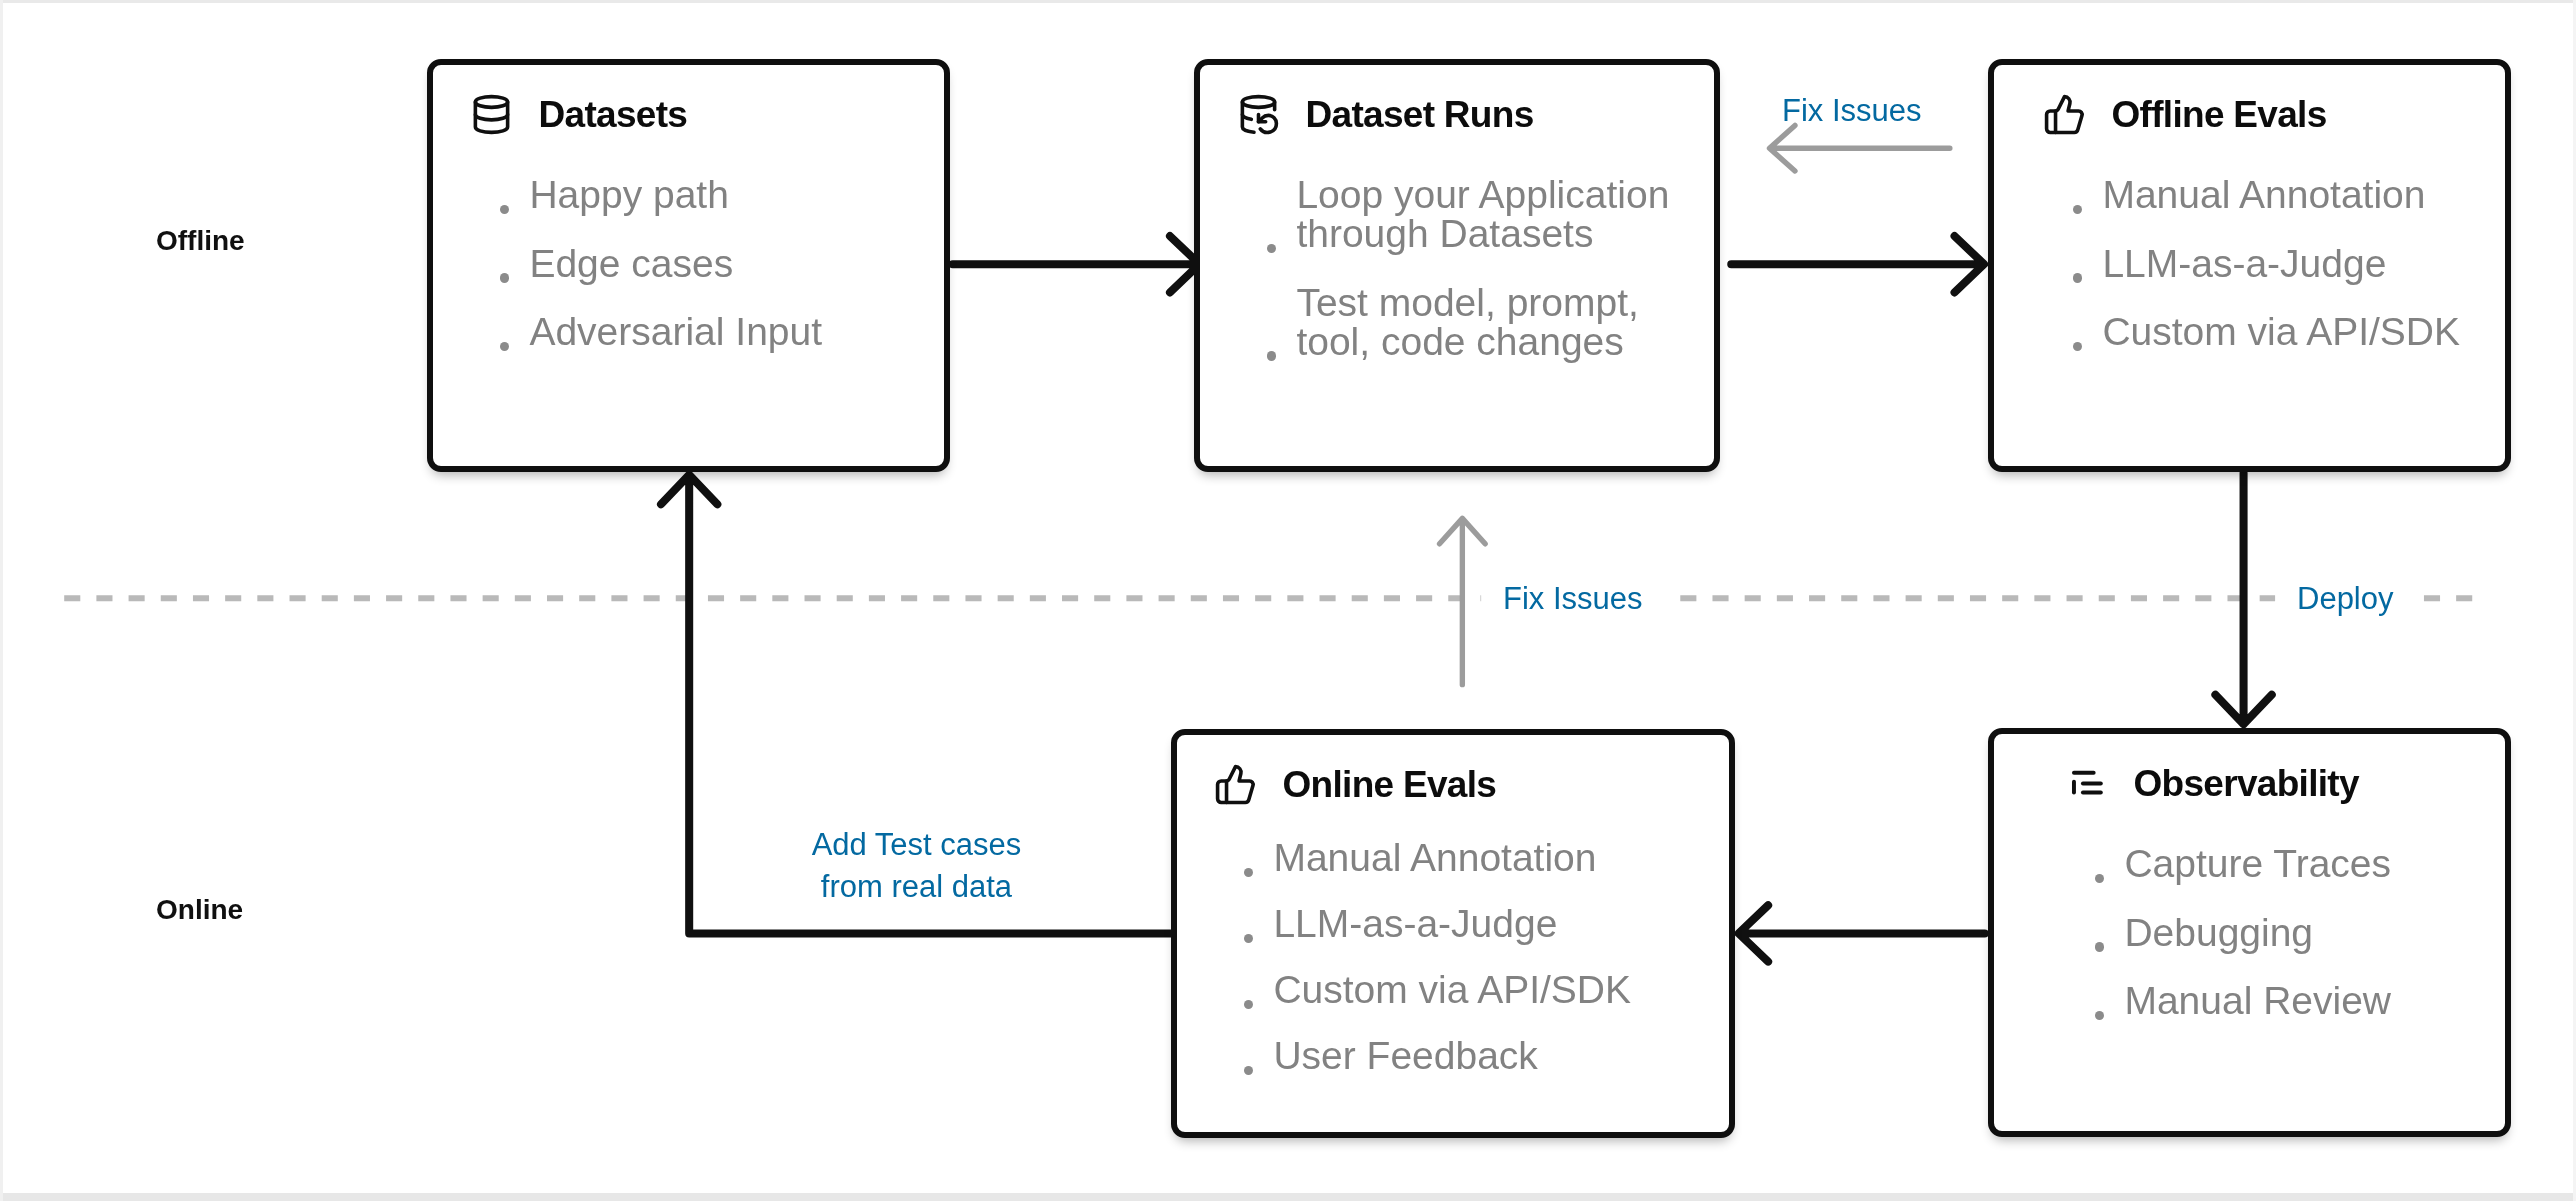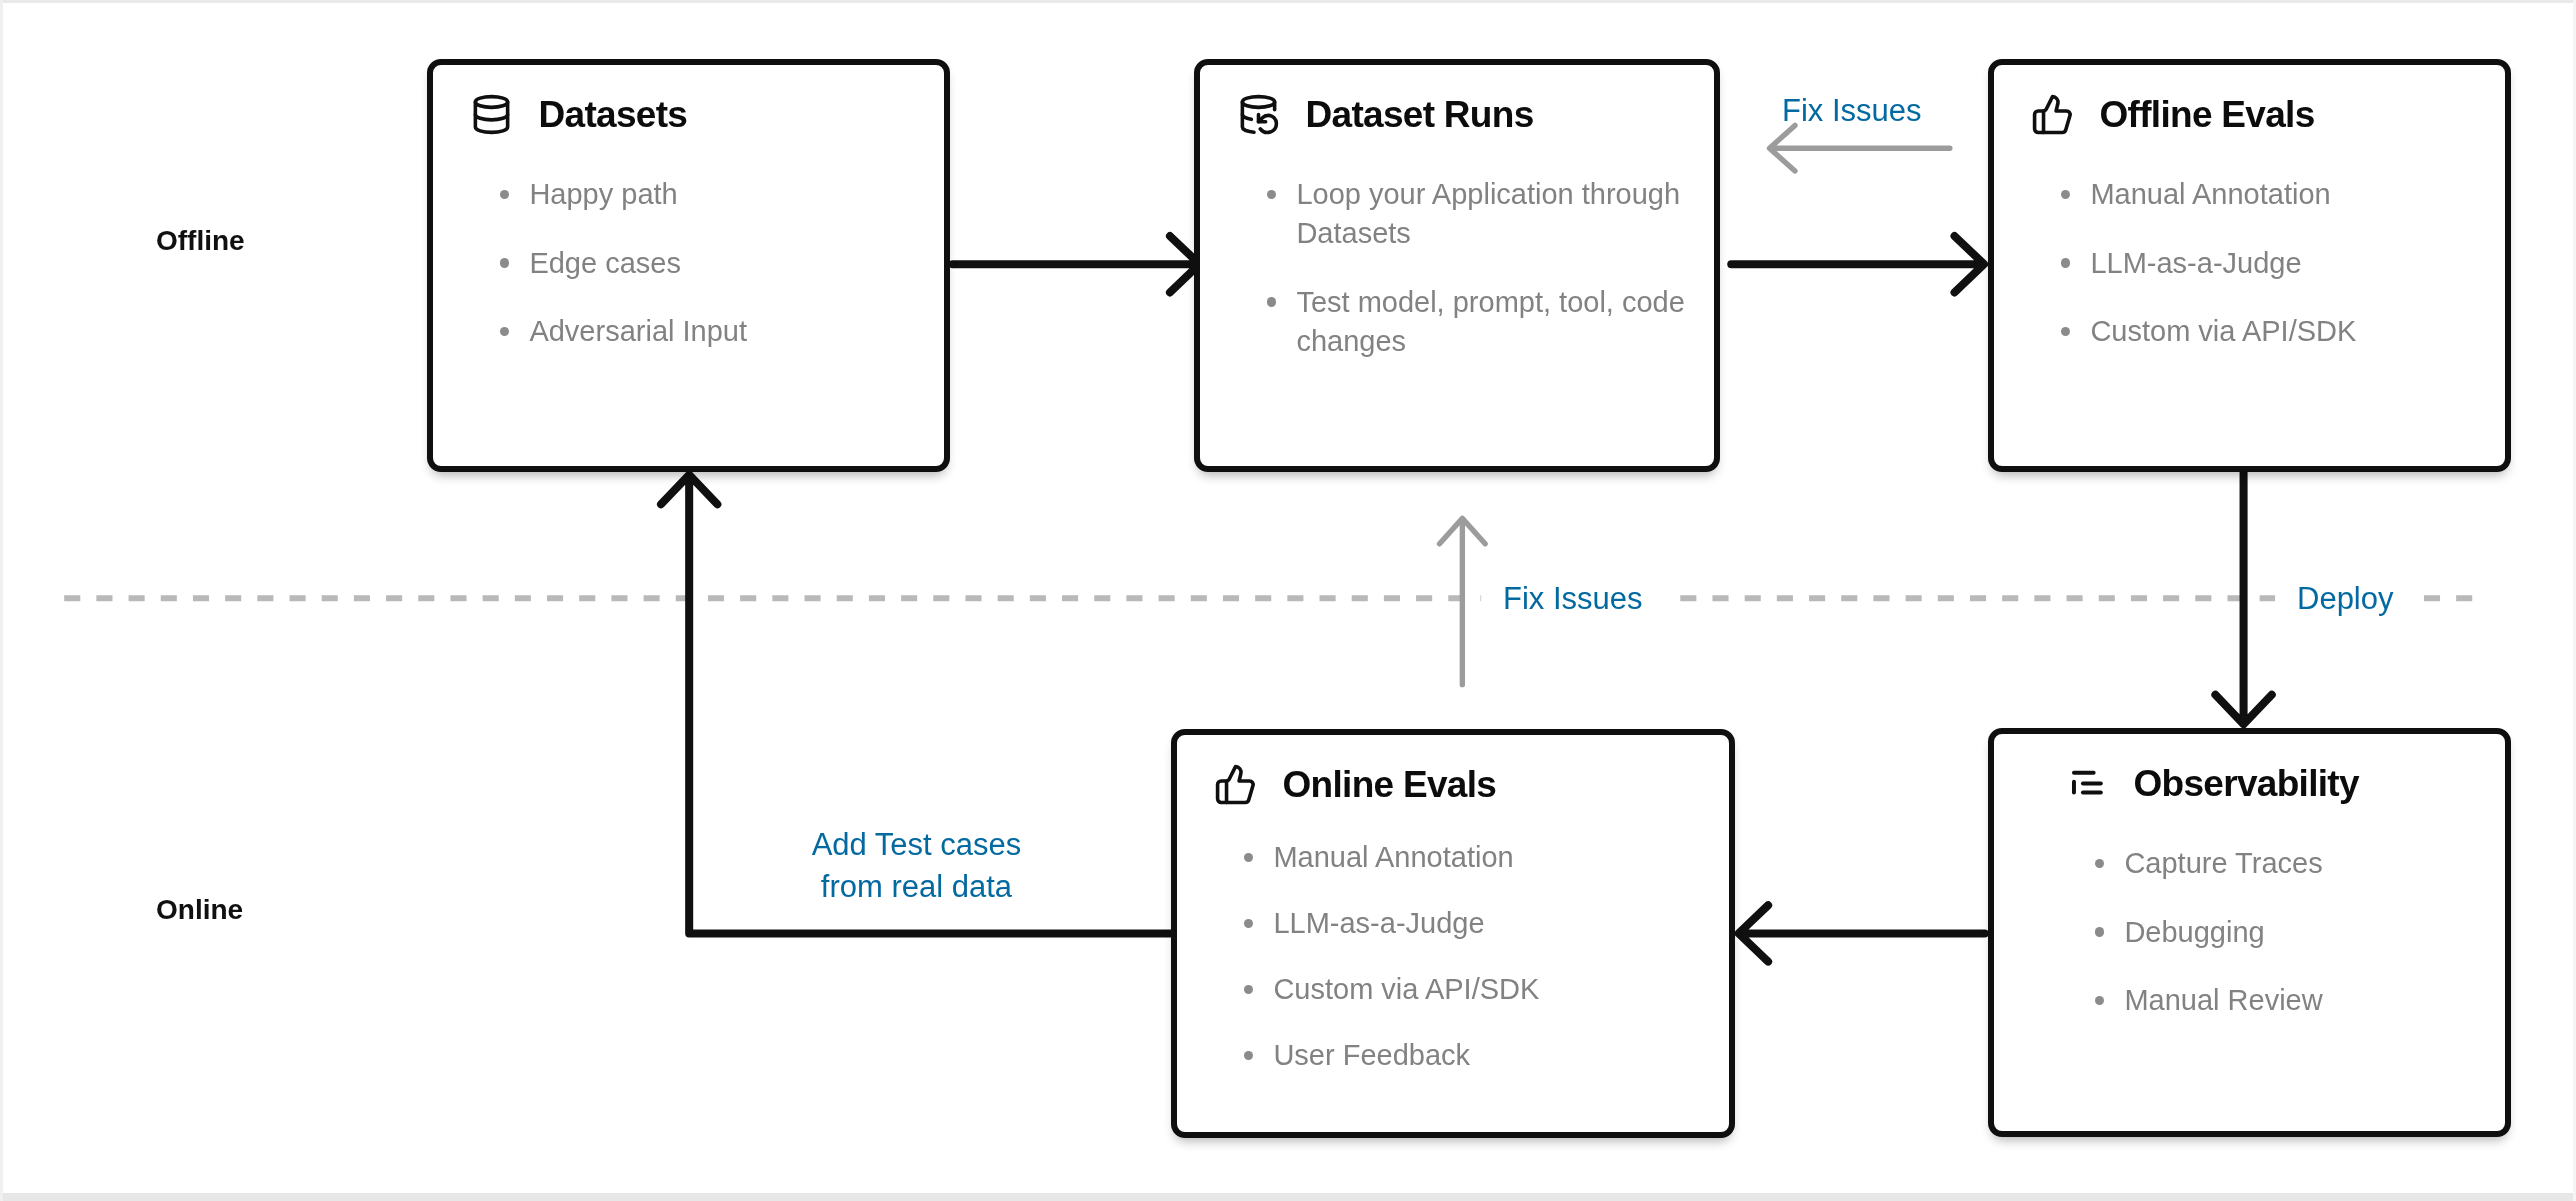--- a/index.html
+++ b/index.html
@@ -20,22 +20,22 @@
     position:absolute; box-sizing:border-box; background:#ffffff;
     border:6px solid #0f0f0f; border-radius:14px;
     box-shadow:0 6.7px 10.7px -4px rgba(0,0,0,0.30);
   }
   .node-header { display:flex; align-items:center; gap:25.5px; margin:28px 0 0 37px; }
   .icon { display:inline-flex; }
   .icon svg { width:43px; height:43px; display:block; }
   .node-title { font-size:37px; font-weight:700; color:#0c0c0c; letter-spacing:-0.7px; white-space:nowrap; }
   .node-items { list-style:none; margin:39px 0 0 0; padding:0 28px 0 67px; }
   .node-items li {
-    display:flex; align-items:flex-start;
-    font-size:29px; line-height:39px; color:#828282; margin-bottom:29.5px;
+    display:flex; align-items:flex-end;
+    font-size:39px; line-height:39px; color:#828282; margin-bottom:29.5px;
   }
   .dot { flex:0 0 auto; width:9.4px; height:9.4px; border-radius:50%; background:#8b8b8b; margin:14.8px 20px 0 0; }
 
   .section-label { position:absolute; font-size:28px; font-weight:700; color:#101010; white-space:nowrap; }
   .edge-label { position:absolute; font-size:31px; color:#0369a1; white-space:nowrap; }
   .edge-label.centered { text-align:center; white-space:normal; line-height:42px; }
 </style>
 </head>
 <body>
 
@@ -120,21 +120,21 @@
           <span class="dot"></span>
           <span>Loop your Application through Datasets</span>
         </li>
       <li>
           <span class="dot"></span>
           <span>Test model, prompt, tool, code changes</span>
         </li>
     </ul>
   </div>
 
-  <div class="node" style="left:1988px; top:59px; width:523px; height:413px;">
+  <div class="node" style="left:1988px; top:59px; width:523px; height:413px;padding-left:12px;">
     <div class="node-header">
       <span class="icon">
         <svg viewBox="0 0 24 24" fill="none" stroke="#0f0f0f" stroke-width="2" stroke-linecap="round" stroke-linejoin="round">
           <path d="M7 10v12"></path>
           <path d="M15 5.88 14 10h5.83a2 2 0 0 1 1.92 2.56l-2.33 8A2 2 0 0 1 17.5 22H4a2 2 0 0 1-2-2v-8a2 2 0 0 1 2-2h2.76a2 2 0 0 0 1.79-1.11L12 2a3.13 3.13 0 0 1 3 3.88Z"></path>
         </svg>
       </span>
       <span class="node-title">Offline Evals</span>
     </div>
     <ul class="node-items">

